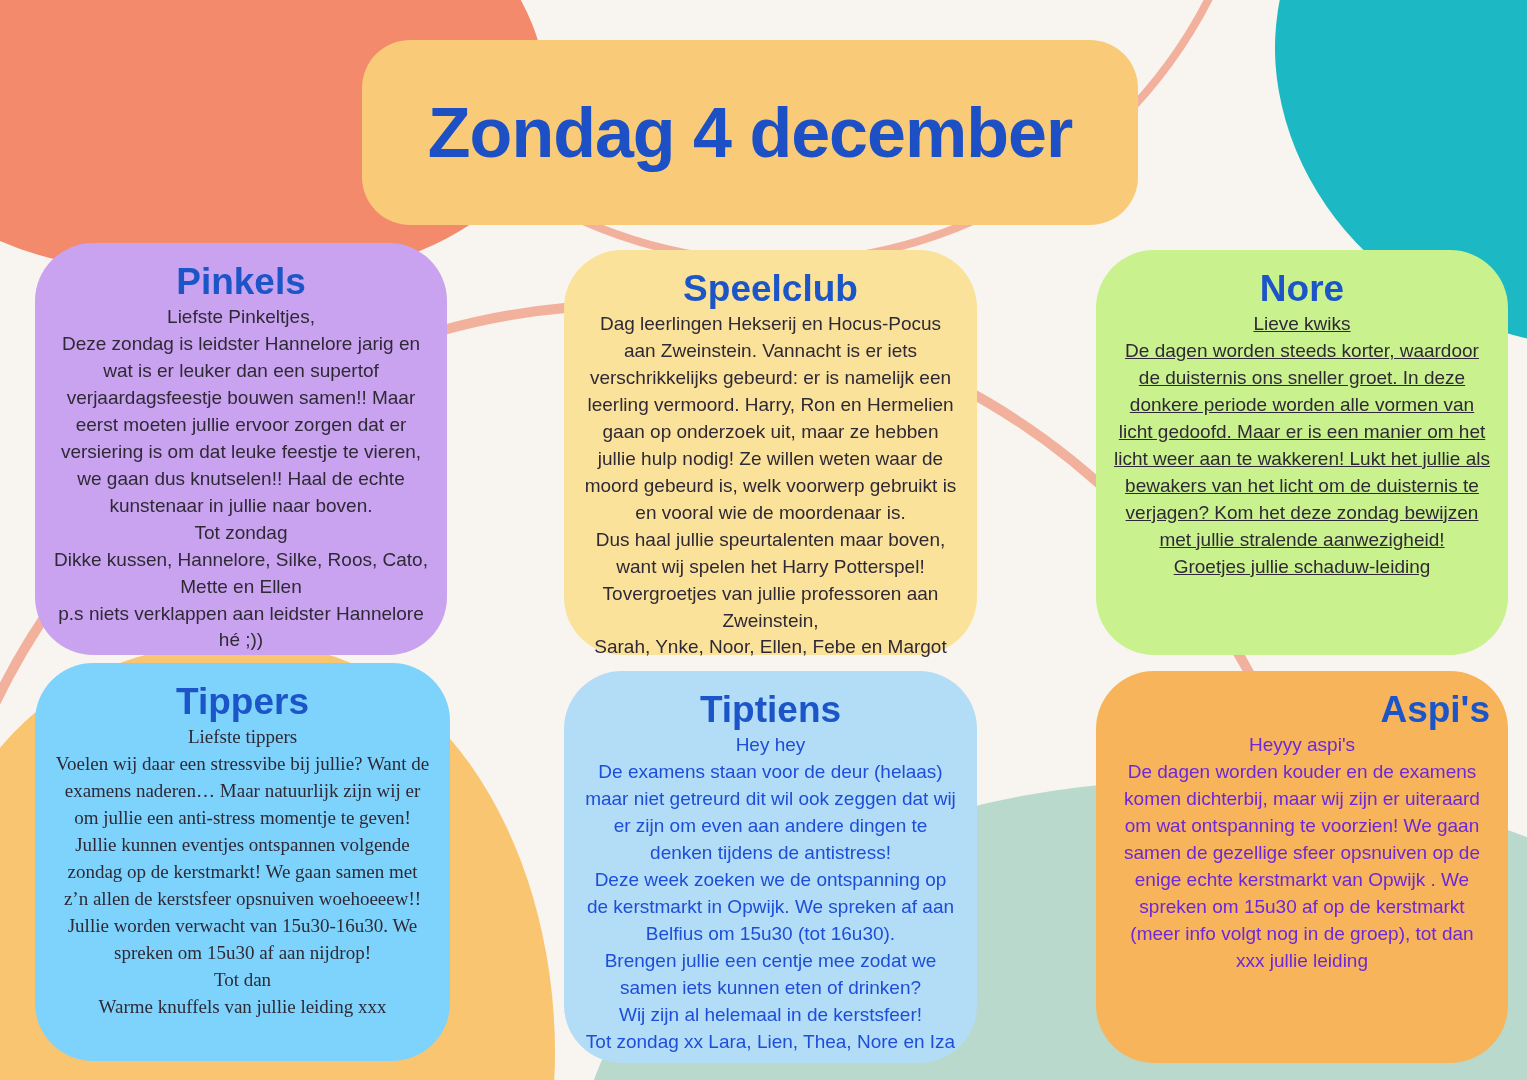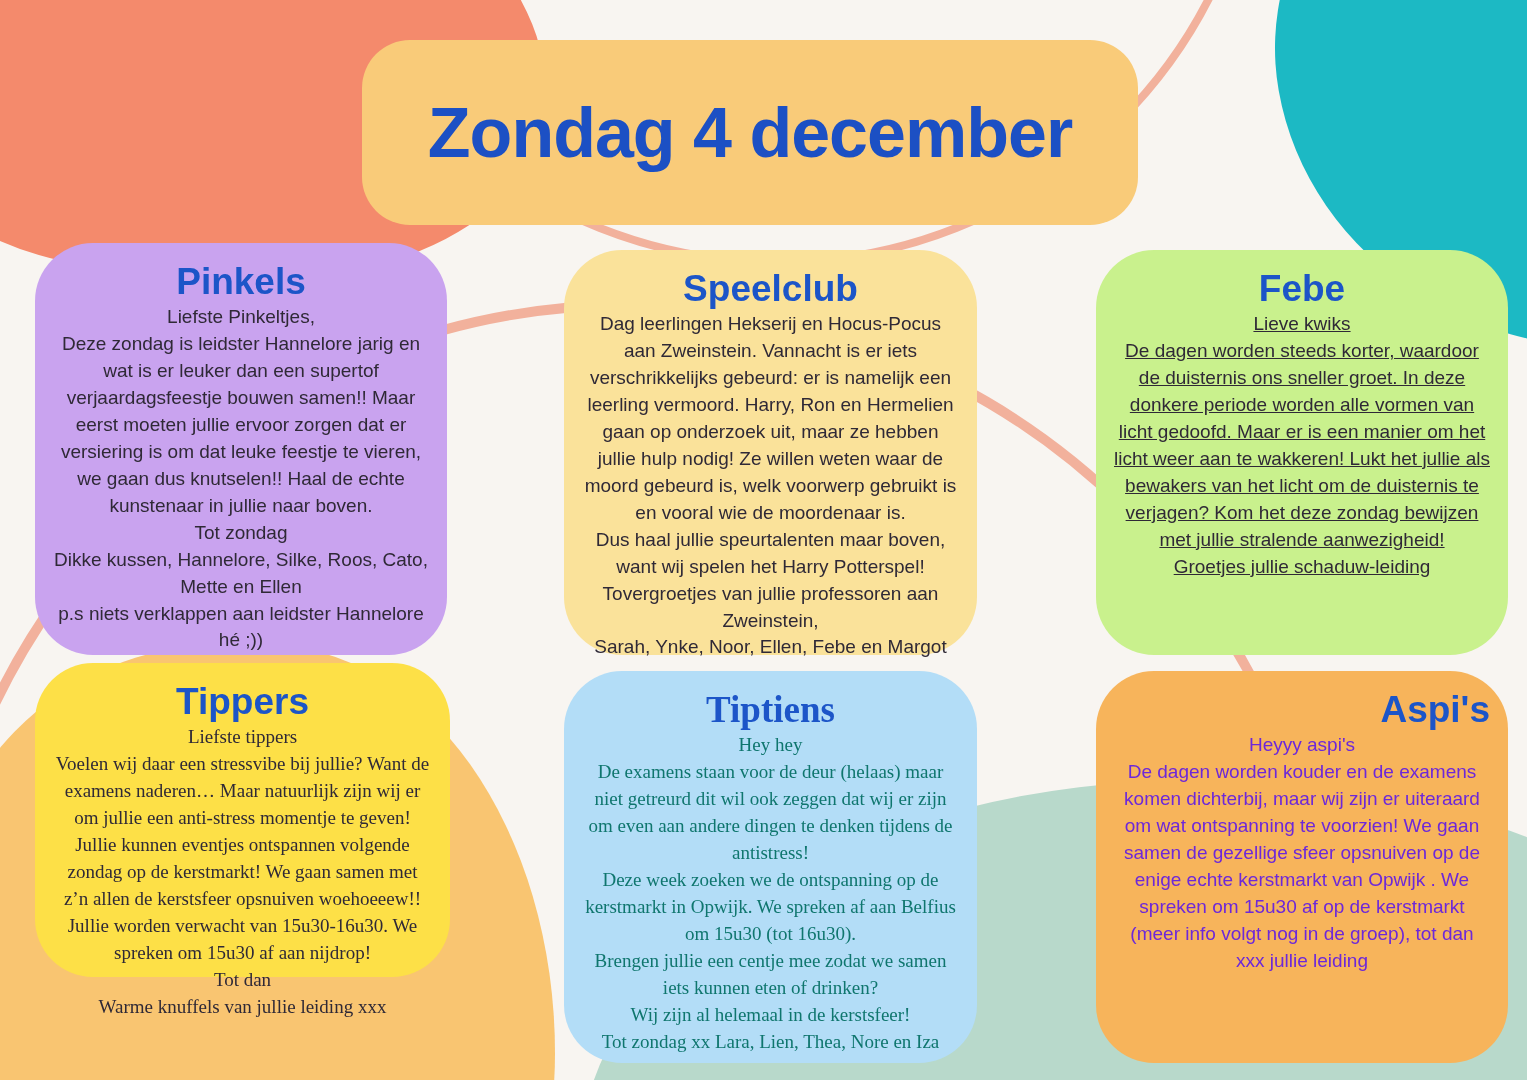--- a/index.html
+++ b/index.html
@@ -90,37 +90,37 @@
   <section class="card" style="left: 35px; top: 243px; width: 412px; height: 412px; background: rgb(201, 163, 239);">
     <h2 style="color: rgb(28, 85, 200);">Pinkels</h2>
     <p class="body" style="color: rgb(47, 41, 54);">Liefste Pinkeltjes,
 Deze zondag is leidster Hannelore jarig en wat is er leuker dan een supertof verjaardagsfeestje bouwen samen!! Maar eerst moeten jullie ervoor zorgen dat er versiering is om dat leuke feestje te vieren, we gaan dus knutselen!! Haal de echte kunstenaar in jullie naar boven.
 Tot zondag
 Dikke kussen, Hannelore, Silke, Roos, Cato, Mette en Ellen
 p.s niets verklappen aan leidster Hannelore hé ;))</p>
   </section>
 
   <section class="card" style="left: 1096px; top: 250px; width: 412px; height: 405px; background: rgb(201, 241, 141);">
-    <h2 style="color: rgb(28, 85, 200);">Febe</h2>
+    <h2 style="color: rgb(28, 85, 200);">Nore</h2>
     <p class="body" style="color: rgb(47, 41, 54); text-decoration: underline;">Lieve kwiks
 De dagen worden steeds korter, waardoor de duisternis ons sneller groet. In deze donkere periode worden alle vormen van licht gedoofd. Maar er is een manier om het licht weer aan te wakkeren! Lukt het jullie als bewakers van het licht om de duisternis te verjagen? Kom het deze zondag bewijzen met jullie stralende aanwezigheid!
 Groetjes jullie schaduw-leiding</p>
   </section>
 
-  <section class="card" style="left: 35px; top: 663px; width: 415px; height: 314px; background: #fde047;">
+  <section class="card" style="left: 35px; top: 663px; width: 415px; height: 398px; background: #7dd3fc;">
     <h2 style="color: rgb(28, 85, 200);">Tippers</h2>
     <p class="body" style="color: rgb(47, 41, 54); font-family: Liberation Serif, serif;">Liefste tippers
 Voelen wij daar een stressvibe bij jullie? Want de examens naderen… Maar natuurlijk zijn wij er om jullie een anti-stress momentje te geven! Jullie kunnen eventjes ontspannen volgende zondag op de kerstmarkt! We gaan samen met z’n allen de kerstsfeer opsnuiven woehoeeew!! Jullie worden verwacht van 15u30-16u30. We spreken om 15u30 af aan nijdrop!
 Tot dan
 Warme knuffels van jullie leiding xxx</p>
   </section>
 
-  <section class="card" style="left: 564px; top: 671px; width: 413px; height: 392px; background: rgb(179, 221, 247); font-family: Liberation Serif, serif;">
+  <section class="card" style="left: 564px; top: 671px; width: 413px; height: 392px; background: rgb(179, 221, 247);">
     <h2 style="color: rgb(28, 85, 200);">Tiptiens</h2>
-    <p class="body" style="color: #0f766e;">Hey hey
+    <p class="body" style="color: #1d4ed8;">Hey hey
 De examens staan voor de deur (helaas) maar niet getreurd dit wil ook zeggen dat wij er zijn om even aan andere dingen te denken tijdens de antistress!
 Deze week zoeken we de ontspanning op de kerstmarkt in Opwijk. We spreken af aan Belfius om 15u30 (tot 16u30).
 Brengen jullie een centje mee zodat we samen iets kunnen eten of drinken?
 Wij zijn al helemaal in de kerstsfeer!
 Tot zondag xx Lara, Lien, Thea, Nore en Iza</p>
   </section>
 
   <section class="card" style="left: 1096px; top: 671px; width: 412px; height: 392px; background: rgb(247, 180, 91);">
     <h2 style="color: rgb(28, 85, 200); text-align: right;">Aspi's</h2>
     <p class="body" style="color: #6d28d9;">Heyyy aspi's

